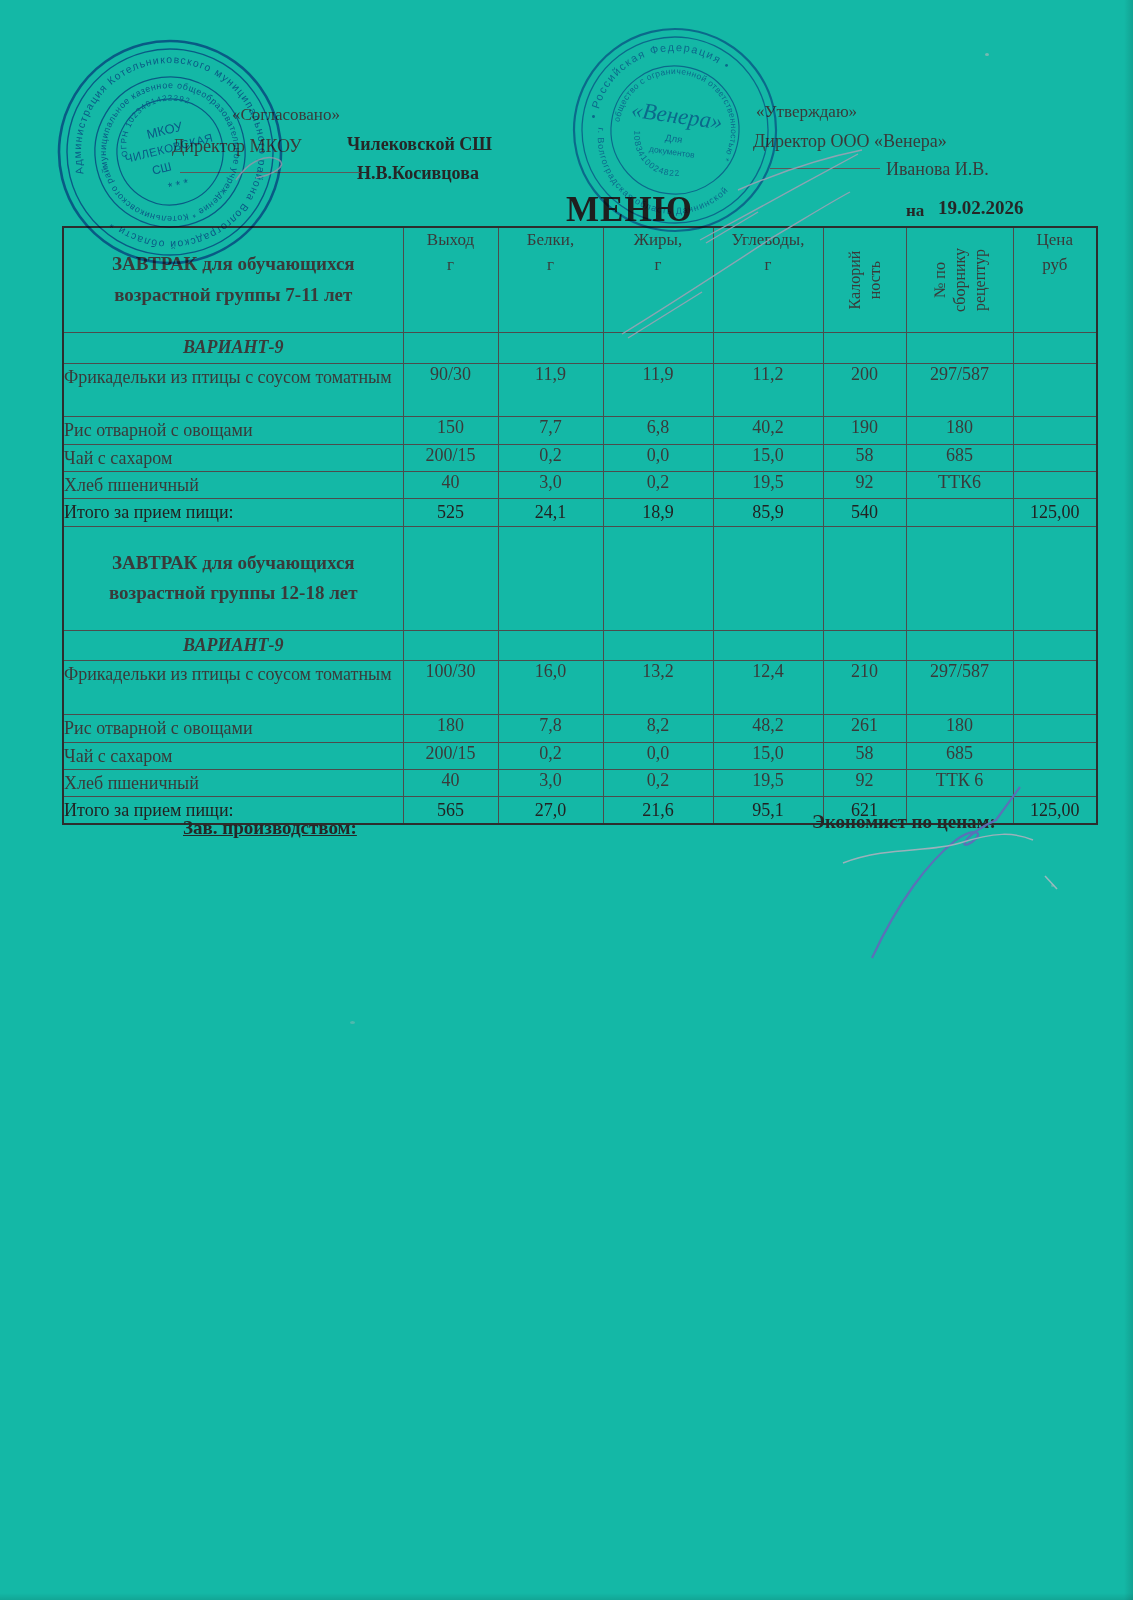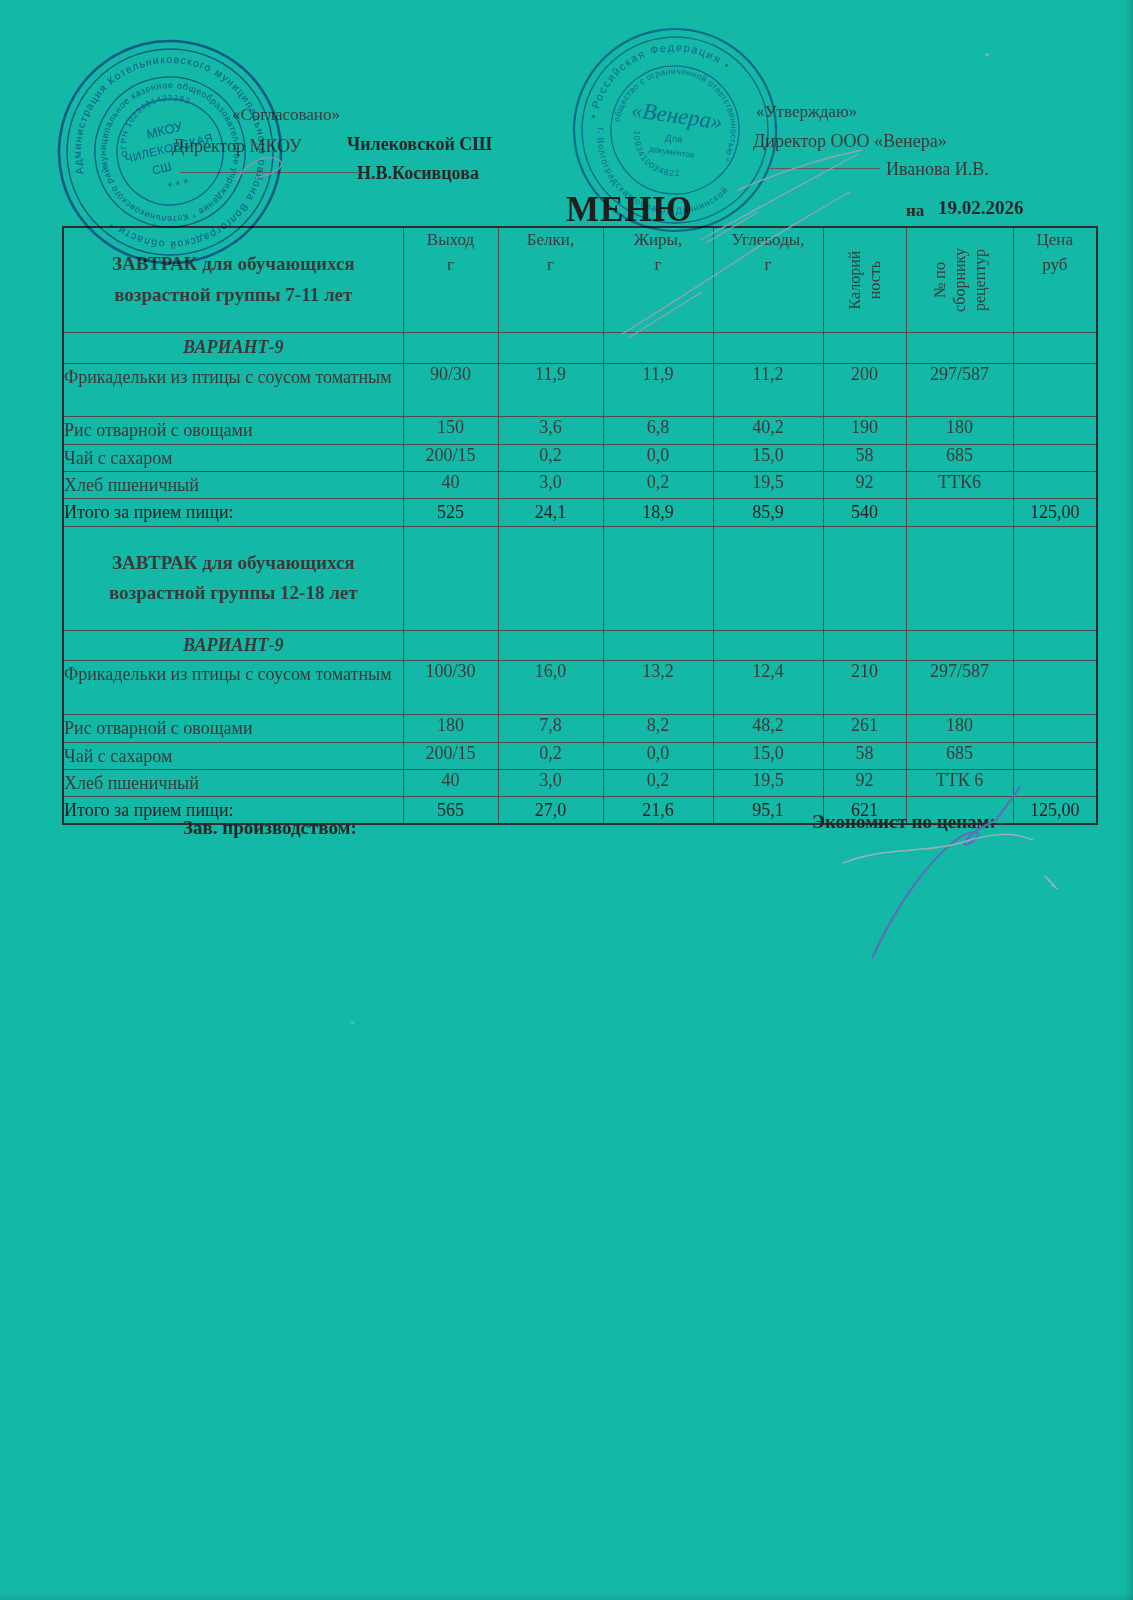--- a/index.html
+++ b/index.html
@@ -129,21 +129,21 @@
           <td>11,9</td>
           <td>11,9</td>
           <td>11,2</td>
           <td>200</td>
           <td>297/587</td>
           <td></td>
         </tr>
         <tr class="item-row" style="height: 28px;">
           <td class="name">Рис отварной с овощами</td>
           <td>150</td>
-          <td>3,6</td>
+          <td>7,7</td>
           <td>6,8</td>
           <td>40,2</td>
           <td>190</td>
           <td>180</td>
           <td></td>
         </tr>
         <tr class="item-row" style="height: 27px;">
           <td class="name">Чай с сахаром</td>
           <td>200/15</td>
           <td>0,2</td>
@@ -243,21 +243,21 @@
           <td>27,0</td>
           <td>21,6</td>
           <td>95,1</td>
           <td>621</td>
           <td></td>
           <td>125,00</td>
         </tr>
       </tbody>
   </table>
 
-  <div class="abs t19 b" style="left:183px;top:817px;">Зав. производством:</div>
+  <div class="abs t19 b" style="left:183px;top:817px;text-decoration:underline;">Зав. производством:</div>
   <div class="abs t19 b" style="left:812px;top:811px;">Экономист по ценам:</div>
 
   <svg class="stamp" style="left:50px;top:28px;opacity:.85;" width="240" height="246" viewBox="0 0 240 246">
     <defs>
       <path id="cL1" d="M 31 124 a 89 89 0 1 1 178 0 a 89 89 0 1 1 -178 0"></path>
       <path id="cL2" d="M 56 124 a 64 64 0 1 1 128 0 a 64 64 0 1 1 -128 0"></path>
       <path id="cL3" d="M 78 118 a 45 45 0 1 1 90 0"></path>
     </defs>
     <g transform="rotate(-14 120 124)" fill="none" stroke="#4b67c4">
       <circle cx="120" cy="124" r="111" stroke-width="2.6"></circle>

